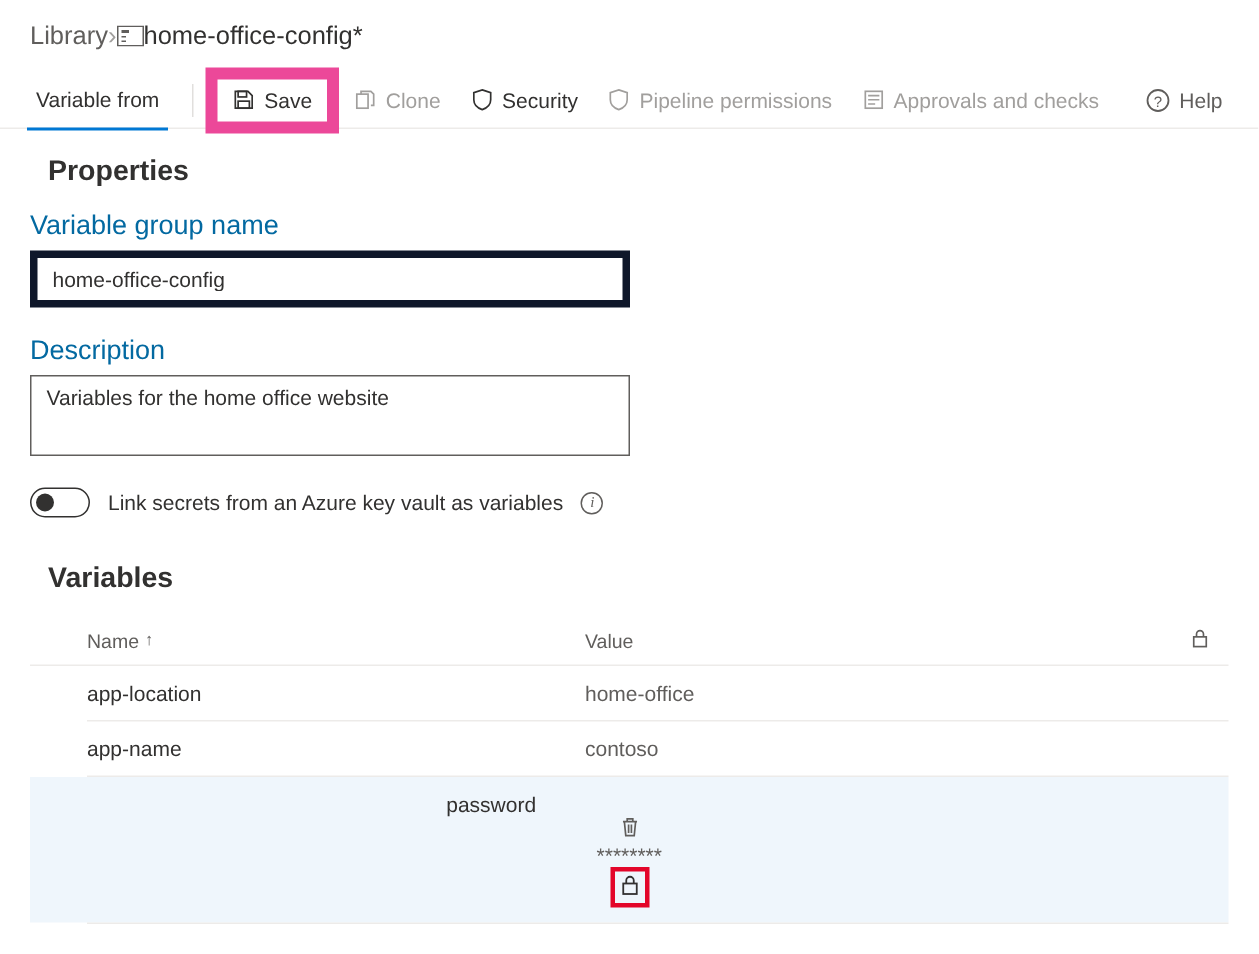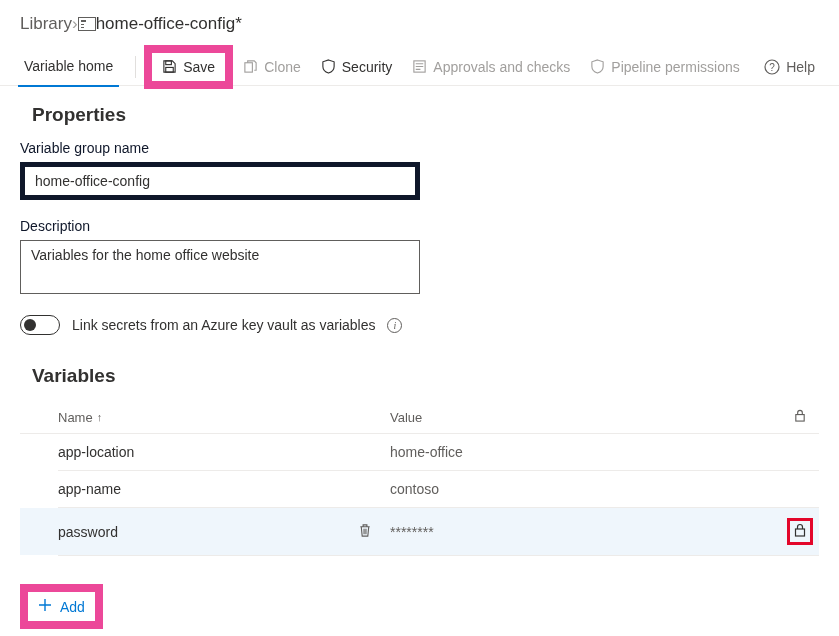--- a/index.html
+++ b/index.html
@@ -66,21 +66,21 @@
     .tbtn.muted { color: #a19f9d; }
     .tbtn.muted .micon { color: #a19f9d; }
     .spacer { flex: 1; }
     .highlight-box {
       border: 8px solid #ec4899;
       display: inline-flex;
       align-items: center;
     }
     .content { padding: 18px 20px; }
     h2.section { font-size: 19px; font-weight: 600; margin-bottom: 14px; color: #323130; margin-left: 12px; }
-    .field-label { font-size: 14px; color: #0f172a; margin-bottom: 6px; }
+    .field-label { font-size: 18px; color: #0369a1; margin-bottom: 6px; }
     .text-input {
       width: 400px;
       border: 5px solid #0f172a;
       padding: 6px 10px;
       font-size: 14px;
       font-family: inherit;
       color: #323130;
     }
     .text-area {
       width: 400px;
@@ -119,21 +119,21 @@
     }
     .col-name { width: 370px; padding-left: 38px; display: flex; align-items: center; gap: 4px; }
     .col-value { flex: 1; }
     .col-lock { width: 38px; text-align: center; }
     .v-row {
       display: flex;
       align-items: center;
       padding: 10px 0;
       font-size: 14px;
     }
-    .v-row.selected { background: #eff6fc; }
+    .v-row.selected { background: #eff6fc; flex-direction: column; }
     .v-row .col-value { color: #605e5c; }
     .row-sep { border-bottom: 1px solid #edebe9; margin-left: 38px; }
     .delete-cell { width: 50px; display: flex; justify-content: flex-end; padding-right: 18px; }
     .v-row .cname { width: 320px; padding-left: 38px; }
     .sort-arrow { font-size: 11px; }
     .lock-highlight {
       border: 3px solid #e3062a;
       padding: 2px 4px;
       display: inline-flex;
     }
@@ -160,21 +160,21 @@
         <rect x="0.5" y="0.5" width="17" height="13" fill="none" stroke="#605e5c"></rect>
         <rect x="3" y="3" width="5" height="2" fill="#605e5c"></rect>
         <rect x="3" y="7" width="3" height="1" fill="#605e5c"></rect>
         <rect x="3" y="10" width="3" height="1" fill="#605e5c"></rect>
       </svg>
   </span>
   <span class="current">home-office-config*</span>
 </div>
 
 <div class="toolbar">
-  <div class="tab active">Variable home</div>
+  <div class="tab active">Variable from</div>
   <div class="divider"></div>
 
   <span class="highlight-box">
     <div class="tbtn dark">
       <span class="micon">
         <svg width="15" height="15" viewBox="0 0 16 16">
             <path fill="none" stroke="#323130" stroke-width="1.2" d="M2 2h9l3 3v9H2z"></path>
             <rect x="4" y="2" width="6" height="4" fill="none" stroke="#323130" stroke-width="1.2"></rect>
             <rect x="4" y="9" width="8" height="5" fill="none" stroke="#323130" stroke-width="1.2"></rect>
           </svg>
@@ -198,34 +198,34 @@
       <svg width="15" height="15" viewBox="0 0 16 16">
           <path d="M8 1l6 2v5c0 4-3 6-6 7-3-1-6-3-6-7V3z" fill="none" stroke="#323130" stroke-width="1.2"></path>
         </svg>
     </span>
     <span>Security</span>
   </div>
 
   <div class="tbtn muted">
     <span class="micon">
       <svg width="15" height="15" viewBox="0 0 16 16">
+          <path d="M8 1l6 2v5c0 4-3 6-6 7-3-1-6-3-6-7V3z" fill="none" stroke="#a19f9d" stroke-width="1.2"></path>
+        </svg>
+    </span>
+    <span>Pipeline permissions</span>
+  </div>
+
+  <div class="tbtn muted">
+    <span class="micon">
+      <svg width="15" height="15" viewBox="0 0 16 16">
           <rect x="2" y="2" width="12" height="12" fill="none" stroke="#a19f9d" stroke-width="1.2"></rect>
           <path d="M4 5h8M4 8h8M4 11h5" stroke="#a19f9d" stroke-width="1.2"></path>
         </svg>
     </span>
     <span>Approvals and checks</span>
-  </div>
-
-  <div class="tbtn muted">
-    <span class="micon">
-      <svg width="15" height="15" viewBox="0 0 16 16">
-          <path d="M8 1l6 2v5c0 4-3 6-6 7-3-1-6-3-6-7V3z" fill="none" stroke="#a19f9d" stroke-width="1.2"></path>
-        </svg>
-    </span>
-    <span>Pipeline permissions</span>
   </div>
 
   <div class="spacer"></div>
 
   <div class="tbtn">
     <span class="micon">
       <svg width="16" height="16" viewBox="0 0 16 16">
           <circle cx="8" cy="8" r="7" fill="none" stroke="#605e5c" stroke-width="1.2"></circle>
           <text x="8" y="12" text-anchor="middle" font-size="10" fill="#605e5c">?</text>
         </svg>

